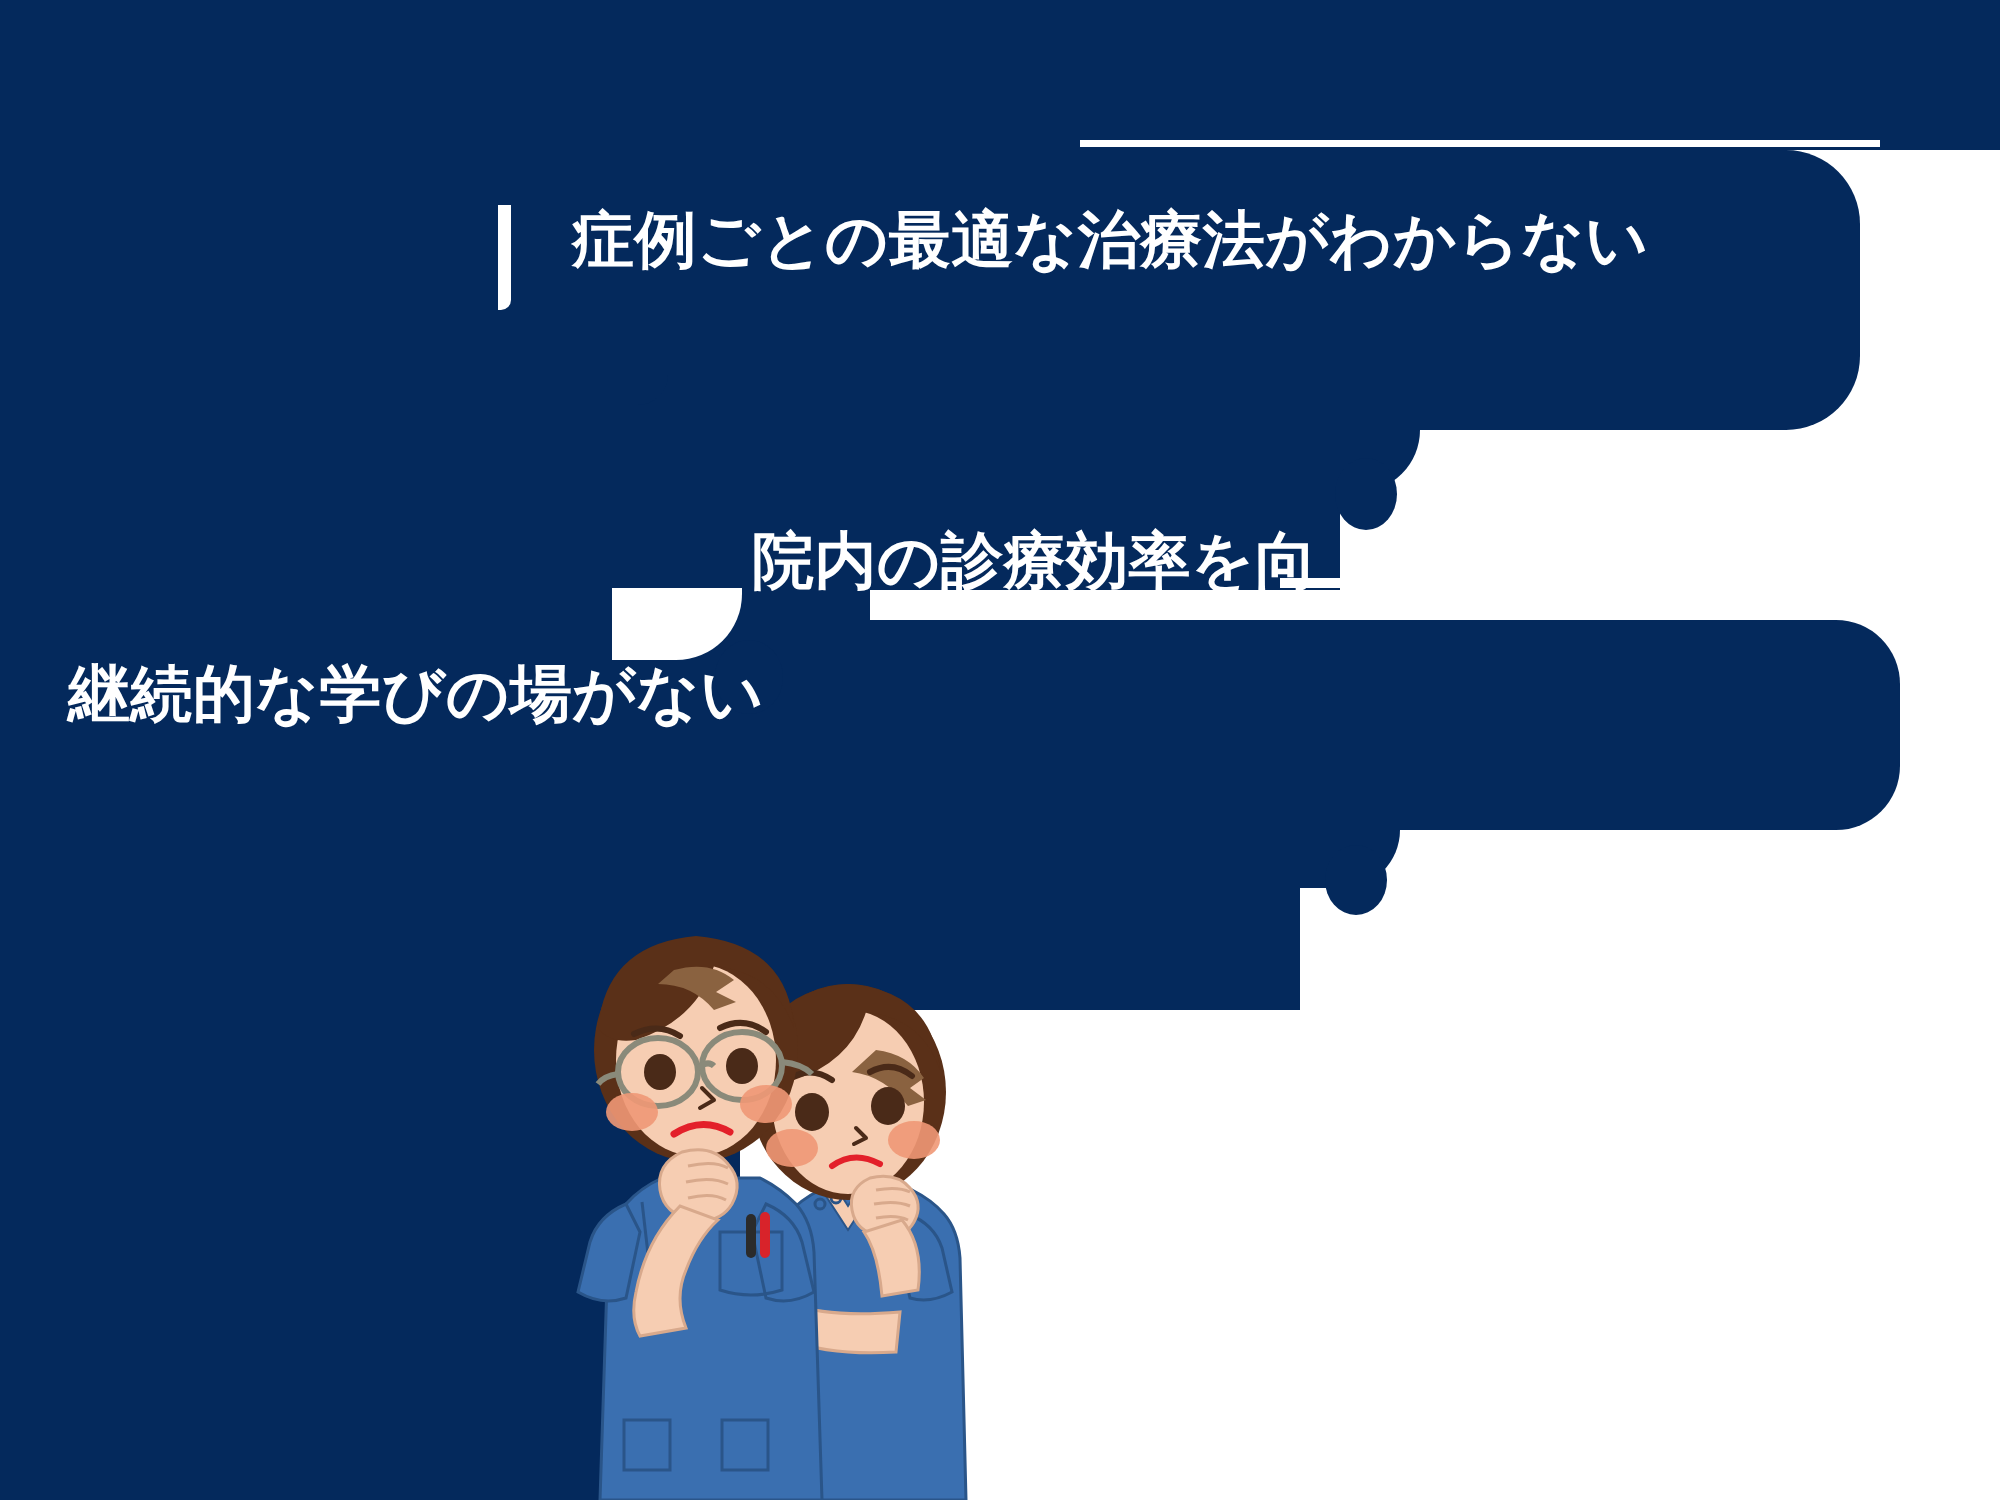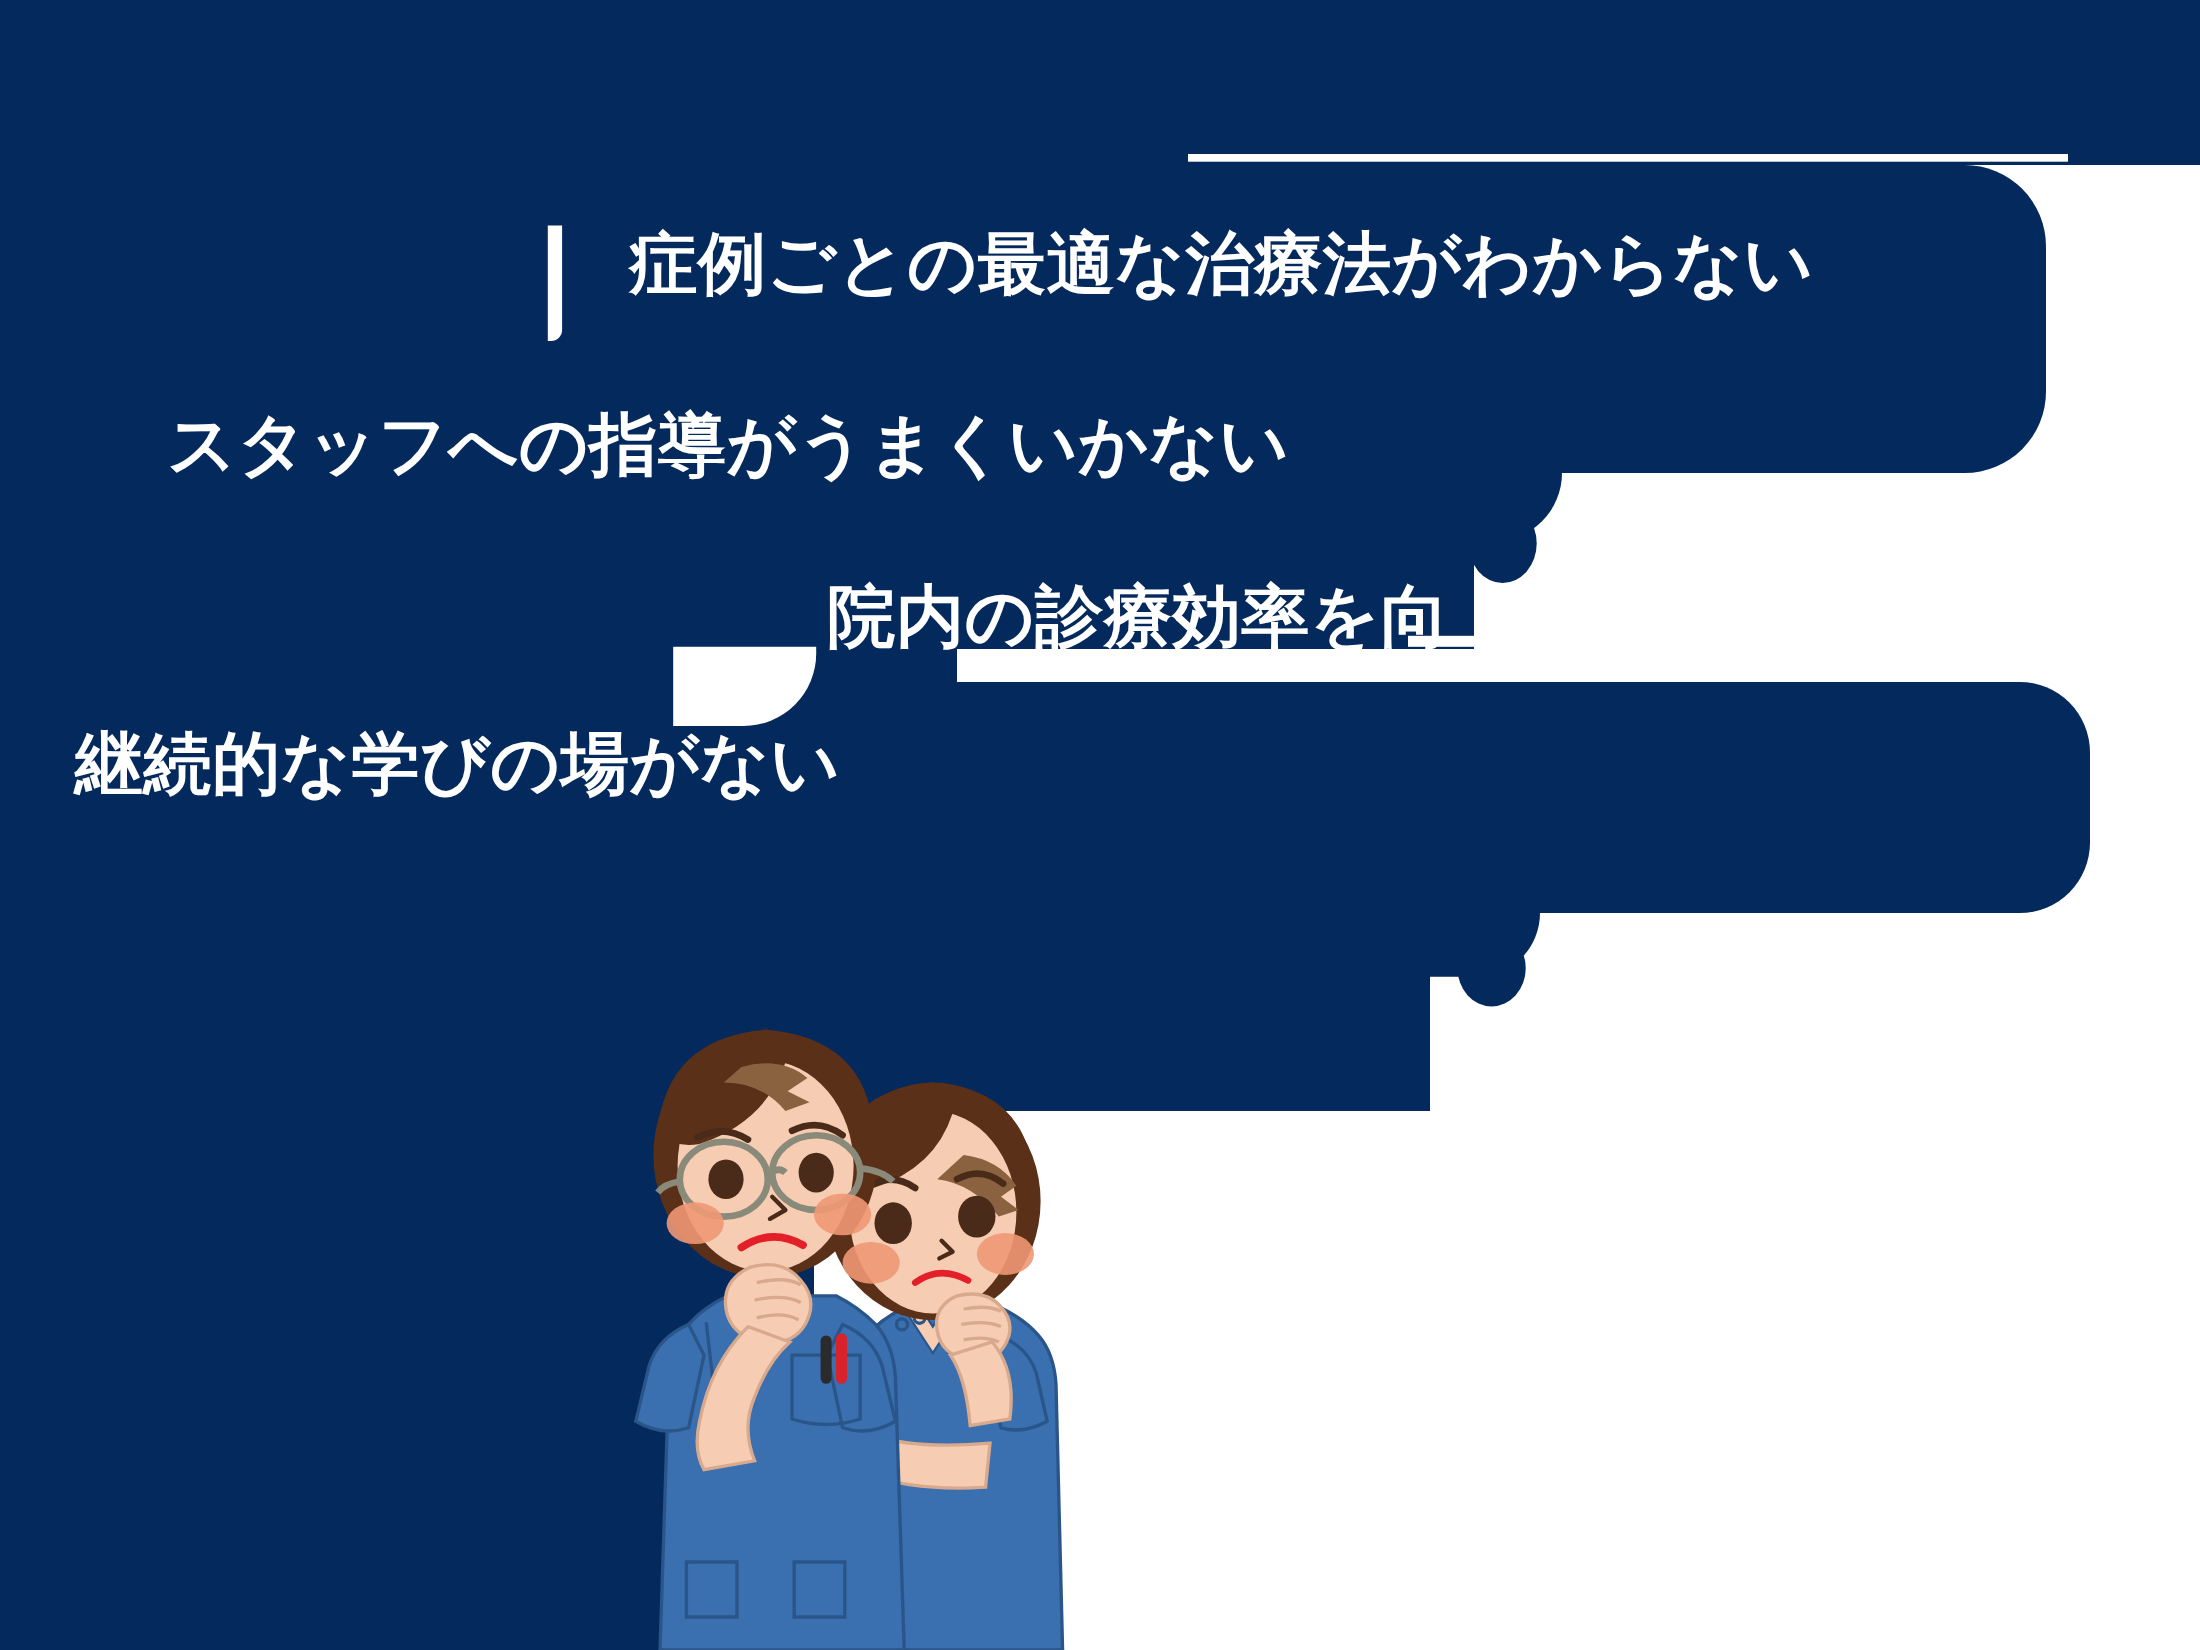--- a/index.html
+++ b/index.html
@@ -84,21 +84,20 @@
   <div class="navy" id="bub4"></div>
   <div class="navy" id="bub4-tail"></div>
   <div class="navy" id="bub4-dot"></div>
   <div class="navy" id="bub4-lower"></div>
   <div class="navy" id="bub5-dot"></div>
 
 
   <div id="quote-bar"></div>
   <div class="line" id="t2">症例ごとの最適な治療法がわからない</div>
 
-  <div class="line" id="t3">スタッフへの指導がうまくいかない</div>
   <div class="line" id="t4">院内の診療効率を向上させたい</div>
   <div class="line" id="t5">継続的な学びの場がない</div>
 
   <div id="people">
     <svg width="520" height="780" viewBox="0 0 520 780" xmlns="http://www.w3.org/2000/svg">
       <defs>
         <clipPath id="clipAll">
             <rect x="0" y="0" width="520" height="780"></rect>
           </clipPath>
       </defs>

